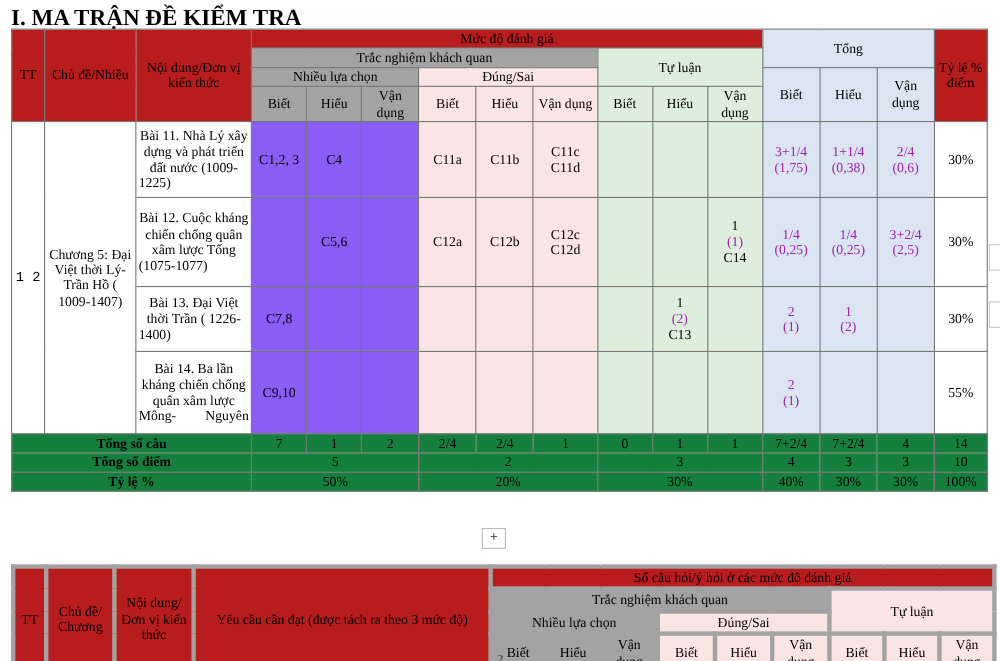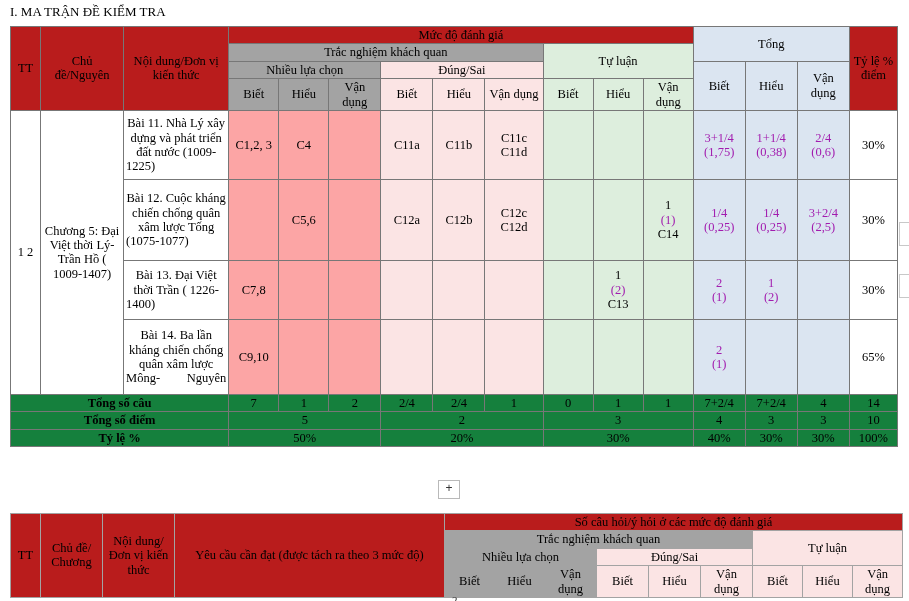--- a/index.html
+++ b/index.html
@@ -7,21 +7,21 @@
     width:909px;height:601px;
     background:#ffffff;
     font-family:"Liberation Serif", serif;
     font-size:13px;
     color:#000000;
     overflow:hidden;
   }
   .page{position:relative;width:909px;height:601px;}
   h2.section{
     font-family:"Liberation Serif", serif;
-    font-weight:normal;font-size:13px;
+    font-weight:bold;font-size:21px;
     margin:0;padding:0;
   }
   #title1{position:absolute;left:10px;top:4px;}
   #title2{position:absolute;left:10px;top:491px;}
 
   table.matrix{
     position:absolute;left:10px;top:26px;
     border-collapse:collapse;
     table-layout:fixed;
     width:888px;
@@ -33,39 +33,39 @@
     font-size:12.5px;
     font-weight:normal;
     padding:1px 2px;
     line-height:1.15;
   }
   .hdr{background:#b91c1c;font-weight:normal;}
   .hdr-green{background:#ddeedd;}
   .hdr-blue{background:#dbe5f1;}
   .hdr-yellow{background:#a3a3a3;}
   .hdr-pink{background:#fbe4e4;}
-  .cell-yellow{background:#fca5a5;}
+  .cell-yellow{background:#8b5cf6;}
   .cell-pink{background:#fbe4e4;}
   .cell-green{background:#ddeedd;}
   .cell-blue{background:#dbe5f1;}
   .red{color:#a21caf;}
   .just{text-align:justify;text-align-last:justify;padding-left:4px;padding-right:4px;}
   .leftish{text-align:center;margin-top:48px;}
   .sum-row td{background:#15803d;font-weight:bold;}
   .sum-row td.lbl{font-weight:bold;}
-  .tt-cell{font-size:12.5px;}
+  .tt-cell{font-size:12.5px;font-family:Liberation Mono, monospace;}
 
   table.spec{
     position:absolute;left:10px;top:513px;
     border-collapse:collapse;
     table-layout:fixed;
     width:888px;
   }
   table.spec td{
-    border:1px solid #a3a3a3;
+    border:4px solid #a3a3a3;
     text-align:center;
     vertical-align:middle;
     font-size:12.5px;
     padding:1px 2px;
     line-height:1.15;
   }
   .plus-btn{
     position:absolute;left:438px;top:480px;
     width:20px;height:17px;
     border:1px solid #b9b9b9;
@@ -110,21 +110,21 @@
         <col style="width:50px">
         <col style="width:50px">
       <col style="width:52px">
         <col style="width:52px">
         <col style="width:52px">
       <col style="width:48px">
     </colgroup>
     <tbody>
       <tr>
         <td class="hdr" rowspan="4">TT</td>
-        <td class="hdr" rowspan="4">Chủ đề/Nguyên</td>
+        <td class="hdr" rowspan="4">Chủ đề/Nhiều</td>
         <td class="hdr" rowspan="4">Nội dung/Đơn vị kiến thức</td>
         <td class="hdr" colspan="9">Mức độ đánh giá</td>
         <td class="hdr-blue" rowspan="2" colspan="3">Tổng</td>
         <td class="hdr" rowspan="4">Tỷ lệ % điểm</td>
       </tr>
       <tr>
         <td class="hdr-yellow" colspan="6">Trắc nghiệm khách quan</td>
         <td class="hdr-green" rowspan="2" colspan="3">Tự luận</td>
       </tr>
       <tr>
@@ -244,21 +244,21 @@
         <td class="cell-pink"></td>
         <td class="cell-green"></td>
         <td class="cell-green"></td>
         <td class="cell-green"></td>
         <td class="cell-blue">
           <div class="red">2</div>
           <div class="red">(1)</div>
         </td>
         <td class="cell-blue"></td>
         <td class="cell-blue"></td>
-        <td>65%</td>
+        <td>55%</td>
       </tr>
 
       <tr class="sum-row">
         <td class="lbl" colspan="3">Tổng số câu</td>
         <td>7</td>
         <td>1</td>
         <td>2</td>
         <td>2/4</td>
         <td>2/4</td>
         <td>1</td>

